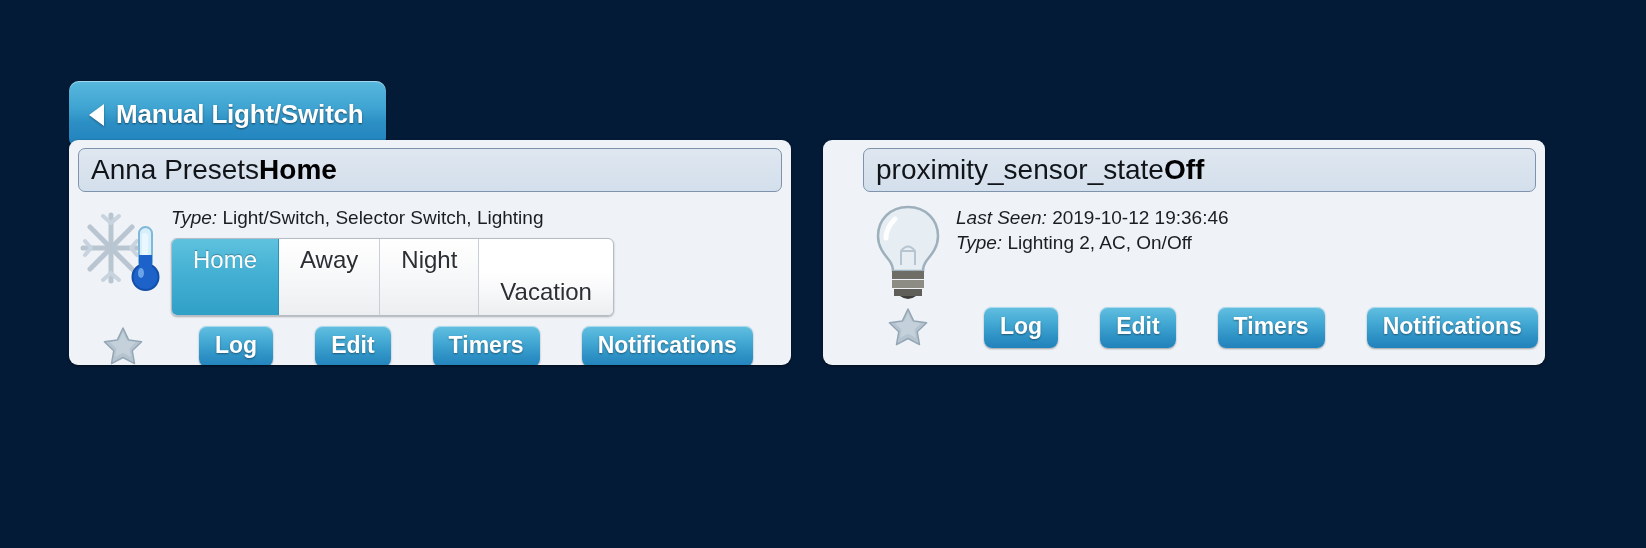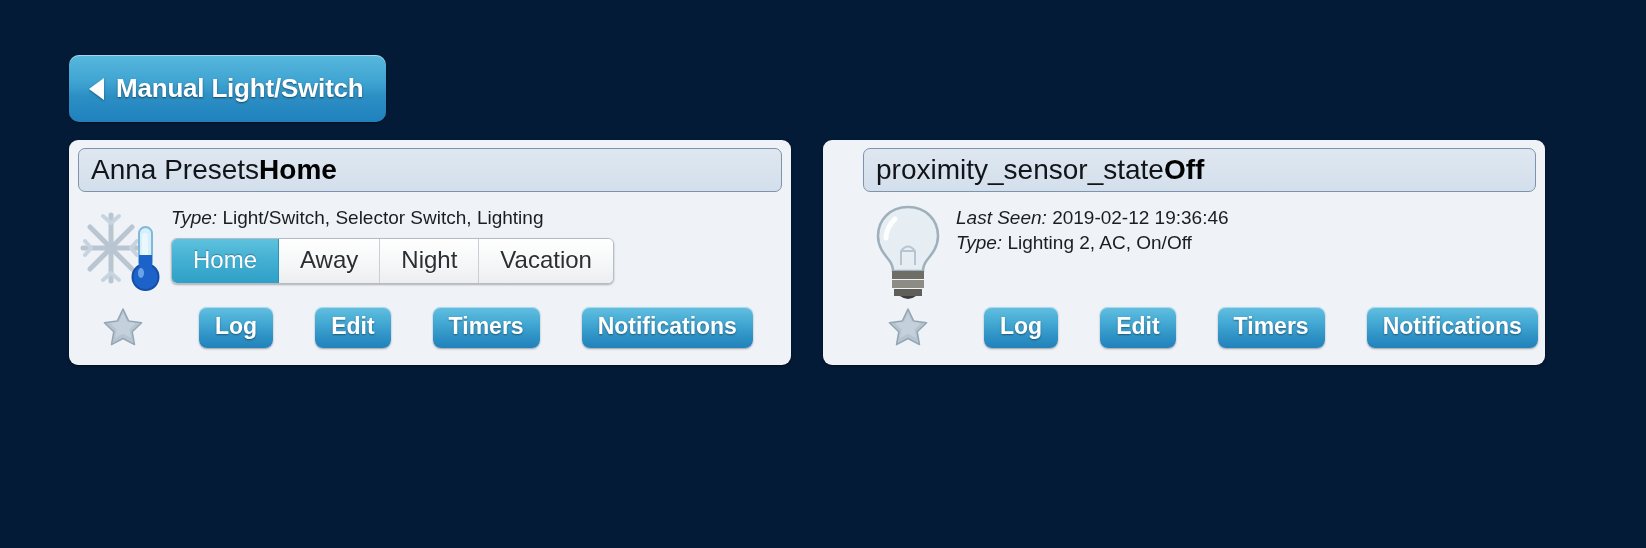--- a/index.html
+++ b/index.html
@@ -12,21 +12,21 @@
     height: 548px;
     overflow: hidden;
     font-family: "Liberation Sans", sans-serif;
     position: relative;
   }
 
   
   .backbar {
     position: absolute;
     left: 69px;
-    top: 55px;
+    top: 81px;
   }
   .back-button {
     display: inline-flex;
     align-items: center;
     gap: 12px;
     height: 67px;
     padding: 0 22px 0 14px;
     box-sizing: border-box;
     border-radius: 10px;
     background: linear-gradient(180deg, #58b8dd 0%, #3fa4d2 40%, #2c8fc4 62%, #2081bd 100%);
@@ -137,21 +137,21 @@
     font-size: 24px;
     padding: 7px 21px 9px 21px;
     color: #2b2f33;
     background: linear-gradient(180deg, #ffffff 0%, #f7f8f9 48%, #eceef0 100%);
     border-right: 1px solid #c9cfd6;
     cursor: pointer;
     user-select: none;
     text-shadow: 0 1px 0 #fff;
     white-space: nowrap;
   }
-  .seg:last-child { border-right: none; }
+  .seg:last-child { border-right: none; margin-top: 32px; }
   .seg.active {
     color: #ffffff;
     background: linear-gradient(180deg, #5ec2de 0%, #44b0d3 45%, #30a0c7 100%);
     text-shadow: 0 -1px 1px rgba(0,0,0,0.3);
     border-right-color: #2e93b4;
   }
 
   
   .card-footer {
     display: flex;
@@ -273,21 +273,21 @@
           <rect x="23" y="68" width="32" height="8" fill="#6e6d66"></rect>
           <rect x="23" y="77" width="32" height="8" fill="#8d8c84"></rect>
           <rect x="25" y="86" width="28" height="7" fill="#5f5e58"></rect>
           <path d="M31 93 q8 6 16 0 z" fill="#3e3d39"></path>
         </svg>
       </div>
 
       <div class="card-main">
         <div class="meta-line">
           <span class="meta-key">Last Seen:</span>
-          <span>2019-02-12 19:36:46</span>
+          <span>2019-10-12 19:36:46</span>
         </div>
         <div class="meta-line">
           <span class="meta-key">Type:</span>
           <span>Lighting 2, AC, On/Off</span>
         </div>
       </div>
     </div>
 
     <div class="card-footer">
       <div class="fav-star">

